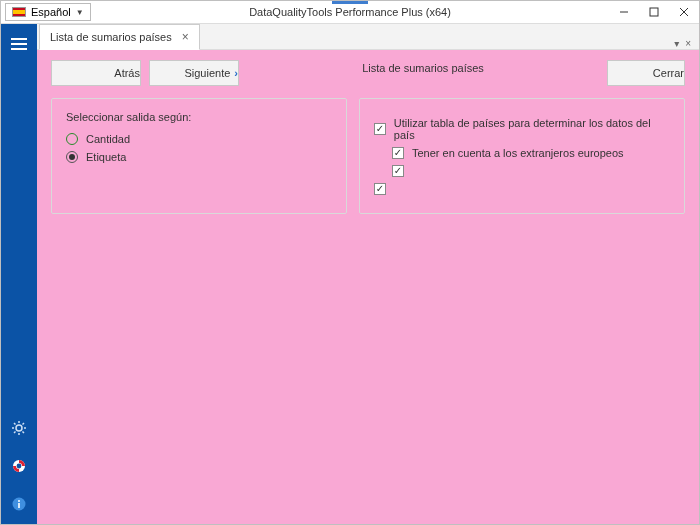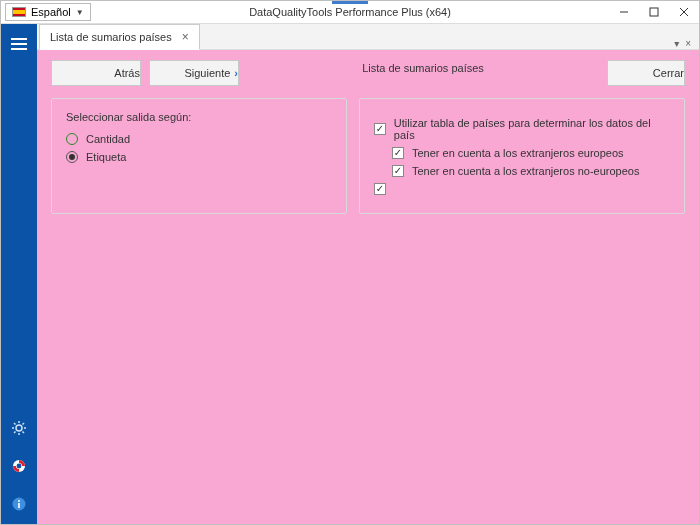--- a/index.html
+++ b/index.html
@@ -180,21 +180,20 @@
           <div class="check-row">
             <span class="check-box">✓</span>
             <span>Utilizar tabla de países para determinar los datos del país</span>
           </div>
           <div class="check-row indent">
             <span class="check-box">✓</span>
             <span>Tener en cuenta a los extranjeros europeos</span>
           </div>
           <div class="check-row indent">
             <span class="check-box">✓</span>
-            <span>Tener en cuenta a los extranjeros no-europeos</span>
           </div>
           <div class="check-row">
             <span class="check-box">✓</span>
           </div>
         </div>
       </div>
     </div>
   </div>
 </div>
 

